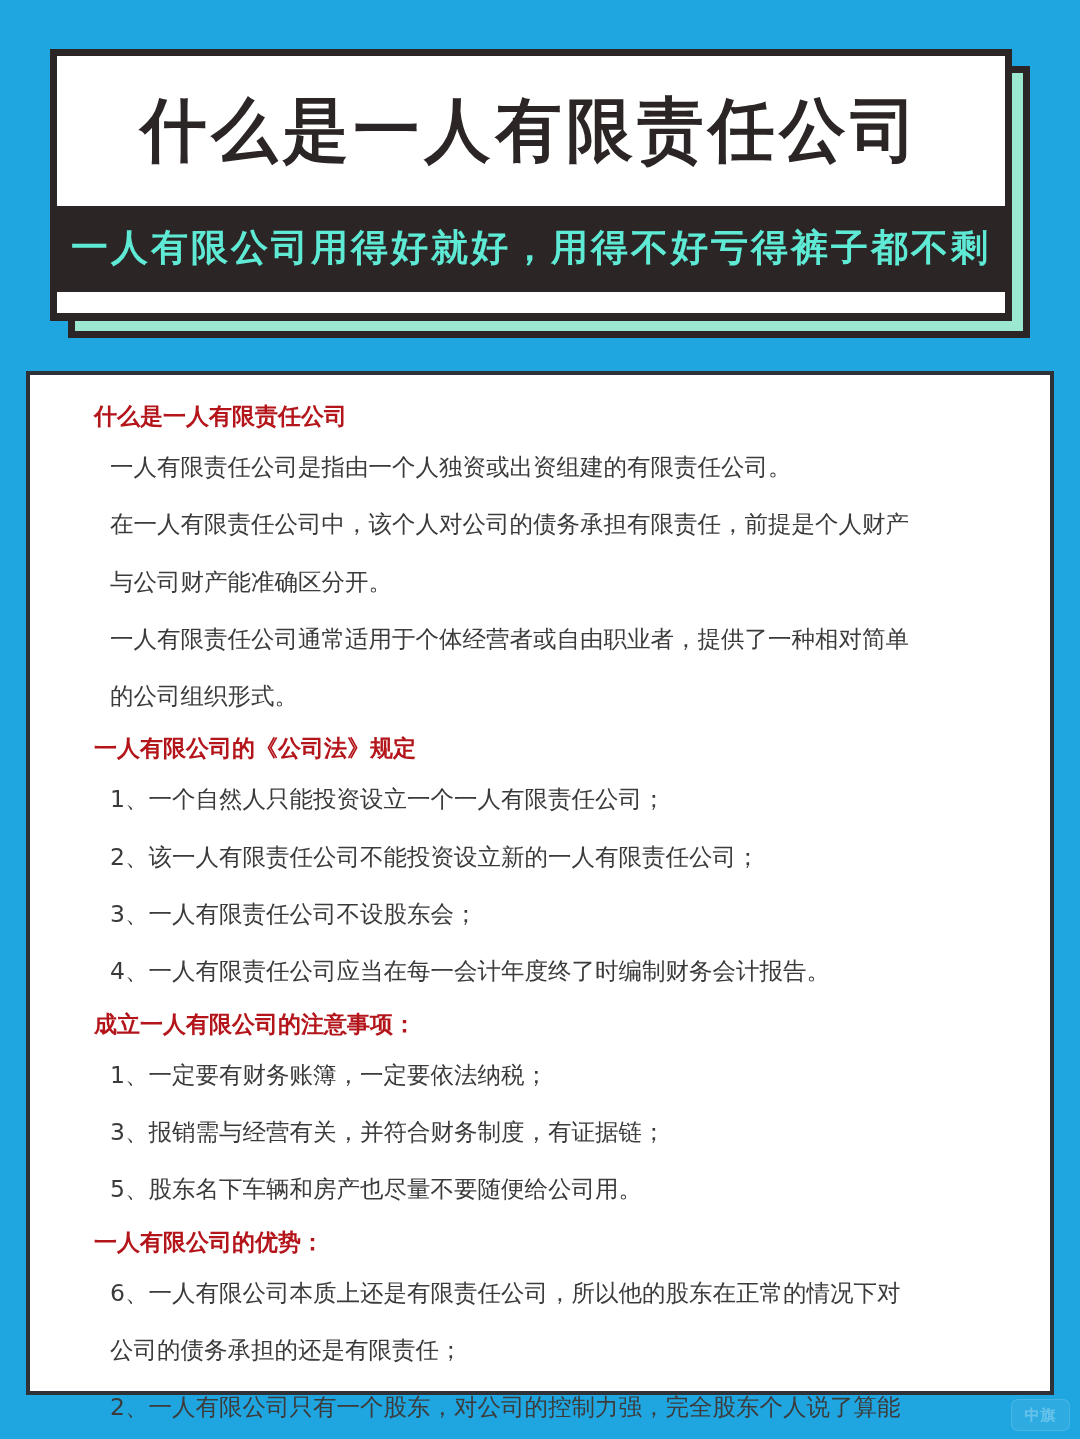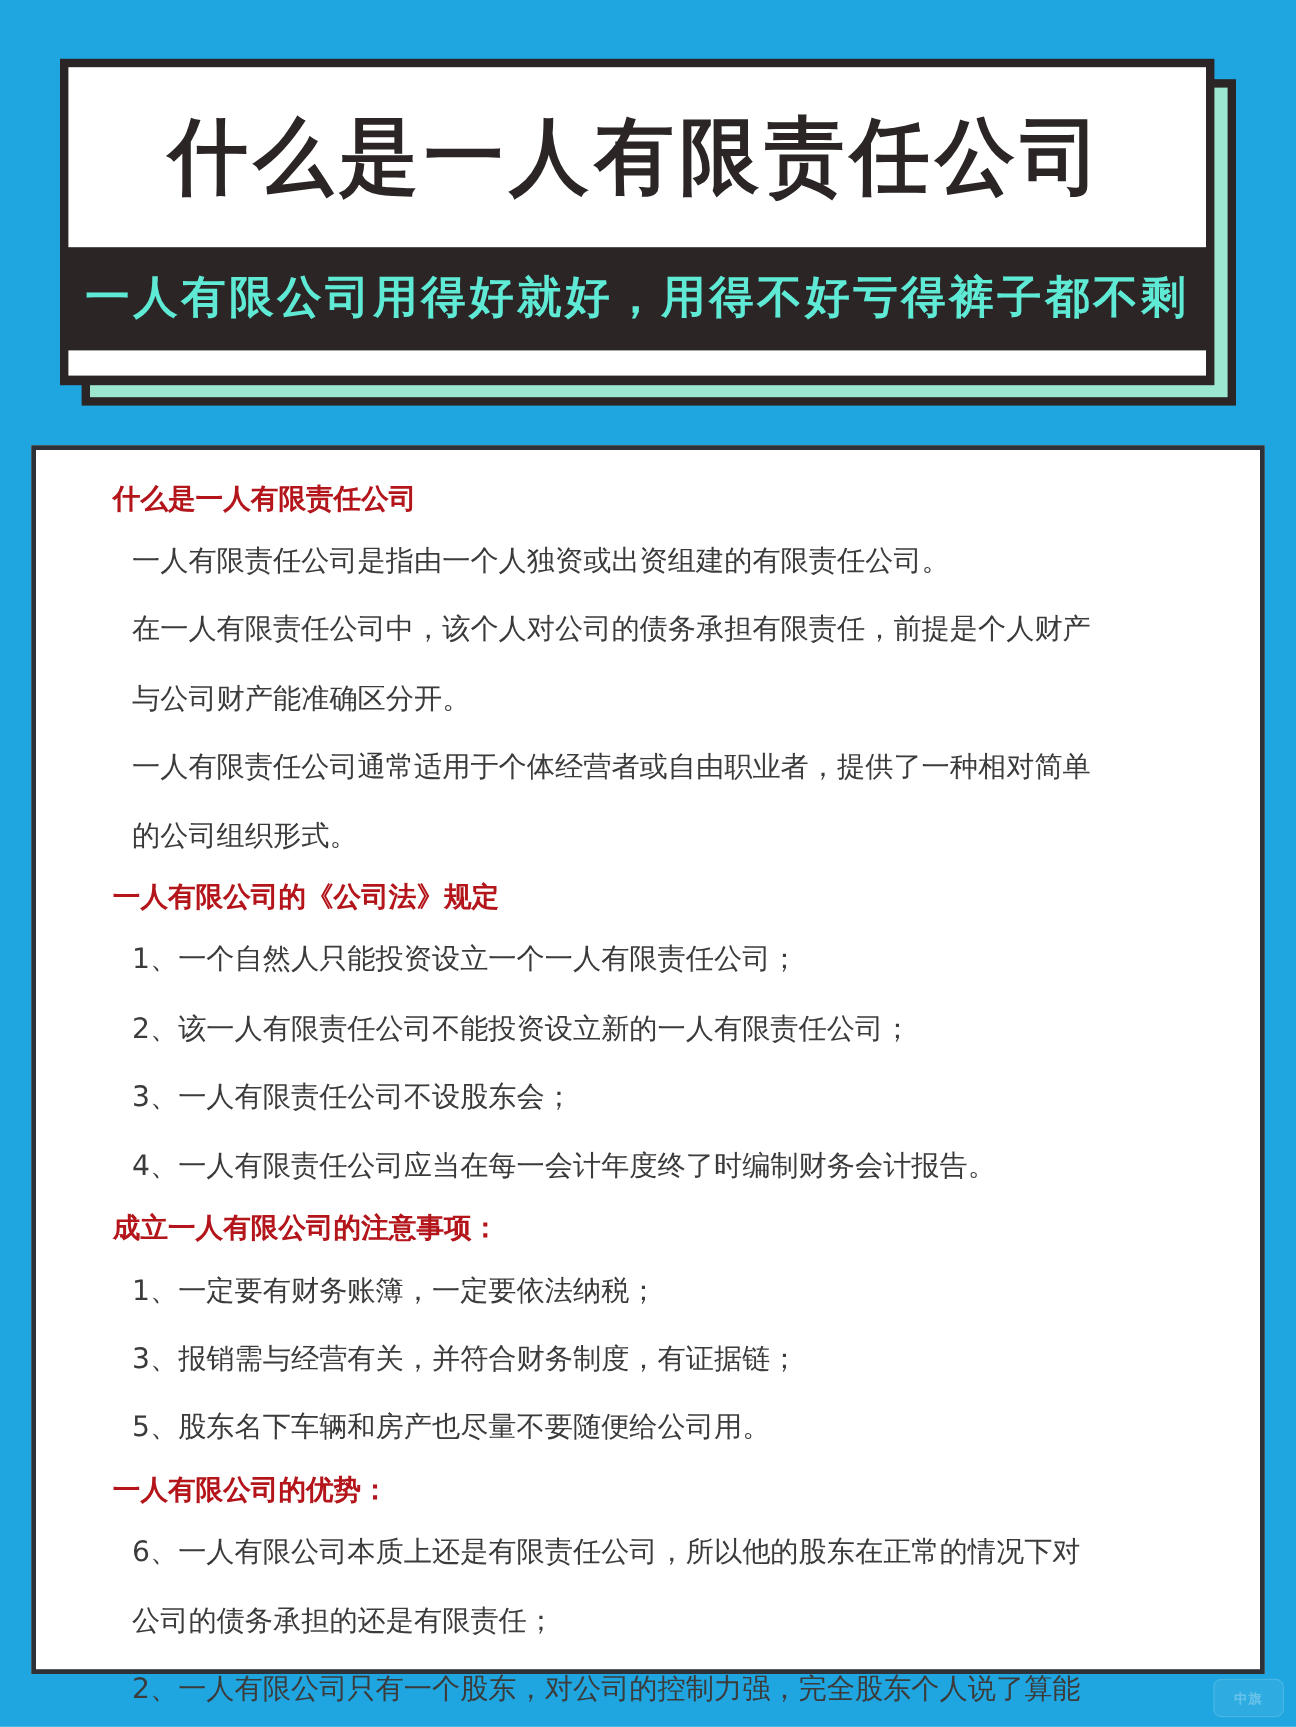--- a/index.html
+++ b/index.html
@@ -53,21 +53,21 @@
   }
   .line {
     color:#3b3b3b; font-size:23.5px; line-height:41.3px; margin:16px;
     white-space:nowrap;
   }
   .sec { margin-bottom:9px; }
   .watermark {
     position:absolute; left:1011px; top:1399px; width:57px; height:30px;
     border-radius:7px; background:rgba(255,255,255,0.07);
     border:1px solid rgba(255,255,255,0.12);
-    color:rgba(255,255,255,0.28); font-size:11px; font-weight:bold;
+    color:rgba(255,255,255,0.28); font-size:15px; font-weight:bold;
     display:flex; align-items:center; justify-content:center; letter-spacing:1px;
   }
 </style>
 </head>
 <body>
 
 <div class="hdr-back">
   <div class="mint"></div>
 </div>
 

